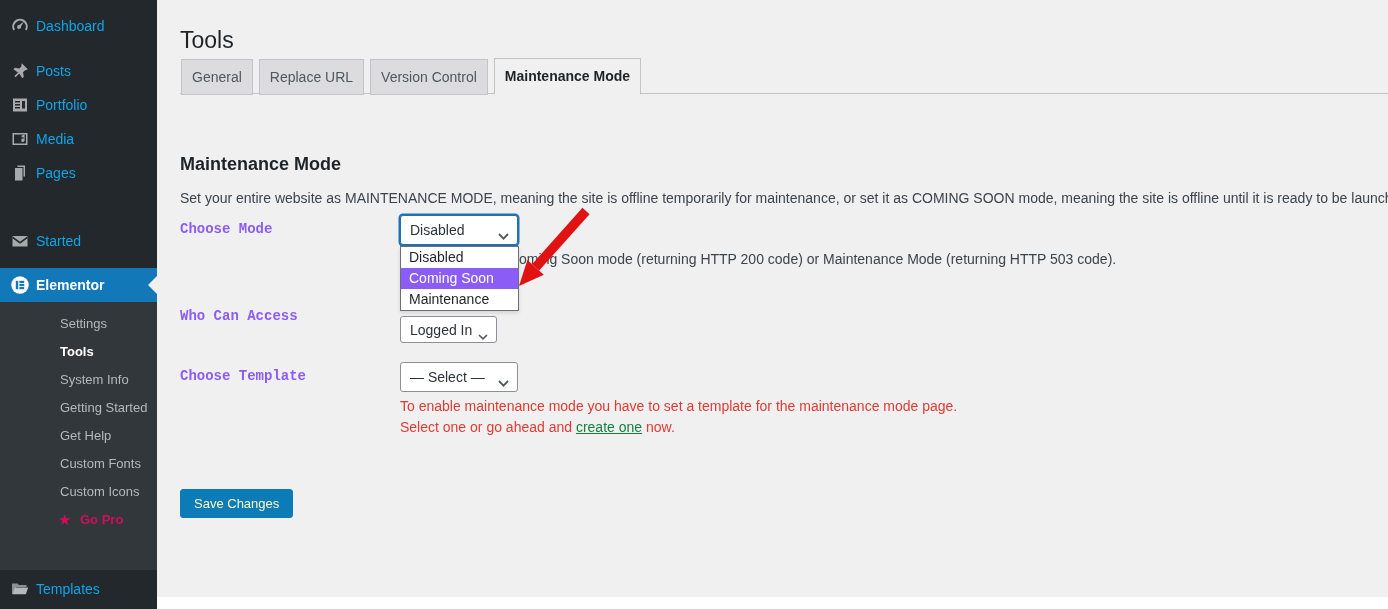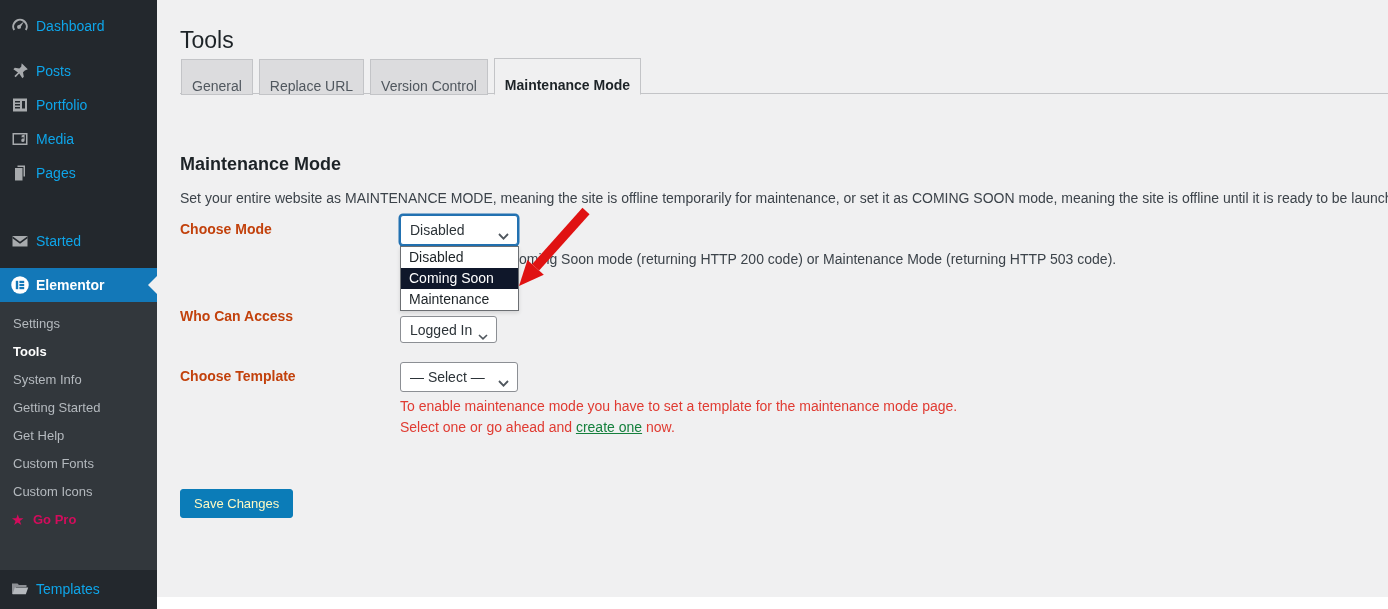--- a/index.html
+++ b/index.html
@@ -12,58 +12,58 @@
   .sidebar{position:absolute;left:0;top:0;width:157px;height:609px;background:#23282d;z-index:10;}
   .menu-item{position:absolute;left:0;width:157px;height:34px;color:#0ea5e9;font-size:14px;cursor:pointer;}
   .menu-item .mi-icon{position:absolute;left:10px;top:50%;margin-top:-10px;width:20px;height:20px;}
   .menu-item .mi-label{position:absolute;left:36px;top:50%;transform:translateY(-50%);white-space:nowrap;}
   .menu-item.active{background:#1378b8;color:#ffffff;font-weight:700;}
   .menu-item.active::after{
     content:"";position:absolute;right:0;top:50%;margin-top:-9px;
     border-top:9px solid transparent;border-bottom:9px solid transparent;border-right:9px solid #f0f0f1;
   }
   .submenu{position:absolute;left:0;top:302px;width:157px;height:268px;background:#32373c;padding:0;}
-  .submenu-item{position:relative;height:28px;line-height:28px;padding-left:13px;color:#b4b9be;font-size:13px;cursor:pointer;white-space:nowrap;}
+  .submenu-item{position:relative;height:28px;line-height:28px;padding-left:13px;color:#b4b9be;font-size:13px;cursor:pointer;white-space:nowrap;margin-left:47px;}
   .submenu-item.current{color:#ffffff;font-weight:700;}
   .submenu-item.gopro{color:#d30c5c;font-weight:700;padding-left:33px;}
   .submenu-item .star{position:absolute;left:11px;top:0;color:#d30c5c;font-size:15px;}
   .submenu{padding-top:8px;box-sizing:border-box;}
   
   .content{position:absolute;left:157px;top:0;right:0;height:609px;background:#f0f0f1;}
   .page-title{position:absolute;left:23px;top:12px;font-size:23px;font-weight:400;color:#1d2327;}
   .tabbar{position:absolute;left:23px;right:0;top:58px;height:35px;border-bottom:1px solid #c3c4c7;}
   .tab{
-    display:inline-block;box-sizing:border-box;height:36px;margin-left:6px;padding:18px 10px 8px;
+    display:inline-block;box-sizing:border-box;height:36px;margin-left:6px;padding:9px 10px 8px;
     background:#dcdcde;border:1px solid #c3c4c7;font-size:14px;color:#50575e;cursor:pointer;
     position:relative;top:0;vertical-align:bottom;
   }
   .tab:first-child{margin-left:1px;}
   .tab.active{background:#f0f0f1;border-bottom:1px solid #f0f0f1;color:#1d2327;font-weight:700;height:37px;z-index:2;}
   .section-heading{position:absolute;left:23px;top:139px;font-size:18px;font-weight:700;color:#1d2327;}
   .section-desc{position:absolute;left:23px;top:176px;font-size:14px;color:#3c434a;white-space:nowrap;}
-  .field-label{position:absolute;left:23px;font-size:14px;font-weight:700;color:#c2410c;}
+  .field-label{position:absolute;left:23px;font-size:14px;font-weight:700;color:#8b5cf6;font-family:Liberation Mono, monospace;}
   .help-text{position:absolute;left:243px;top:251px;font-size:14px;color:#3c434a;white-space:nowrap;z-index:0;}
   
   .select{
     position:absolute;box-sizing:border-box;background:#fff;border:1px solid #8c8f94;border-radius:3px;
     font-size:14px;color:#2c3338;cursor:pointer;
   }
   .select .sel-text{position:absolute;left:9px;top:50%;transform:translateY(-50%);white-space:nowrap;}
   .select .chev{position:absolute;right:8px;top:50%;margin-top:-3px;}
   .select.focused{border:1px solid #2271b1;box-shadow:0 0 0 1.5px #2271b1;}
   .sel-mode{left:243px;top:215px;width:118px;height:30px;z-index:1;}
   .sel-access{left:243px;top:316px;width:97px;height:27px;z-index:1;}
   .sel-template{left:243px;top:362px;width:118px;height:30px;z-index:1;}
   
   .options-panel{
     position:absolute;left:243px;top:246px;width:119px;box-sizing:border-box;background:#fff;
     border:1px solid #6c6f73;z-index:3;box-shadow:0 2px 4px rgba(0,0,0,.12);
   }
   .option{height:21px;line-height:21px;padding-left:8px;font-size:14px;color:#1d2327;cursor:pointer;white-space:nowrap;}
-  .option.highlighted{background:#0f172a;color:#ffffff;}
+  .option.highlighted{background:#8b5cf6;color:#ffffff;}
   
   .notice1{position:absolute;left:243px;top:398px;font-size:14px;color:#e03b32;white-space:nowrap;}
   .notice2{position:absolute;left:243px;top:419px;font-size:14px;color:#e03b32;white-space:nowrap;}
   .notice2 a{color:#15803d;text-decoration:underline;cursor:pointer;}
   
   .save-btn{
     position:absolute;left:23px;top:489px;background:#0b7cb8;color:#fef9c3;border:1px solid #0b7cb8;
     border-radius:3px;font-size:13px;padding:6px 13px;cursor:pointer;font-family:inherit;
   }
   .bottom-strip{position:absolute;left:0;right:0;bottom:0;height:12px;background:#ffffff;}

